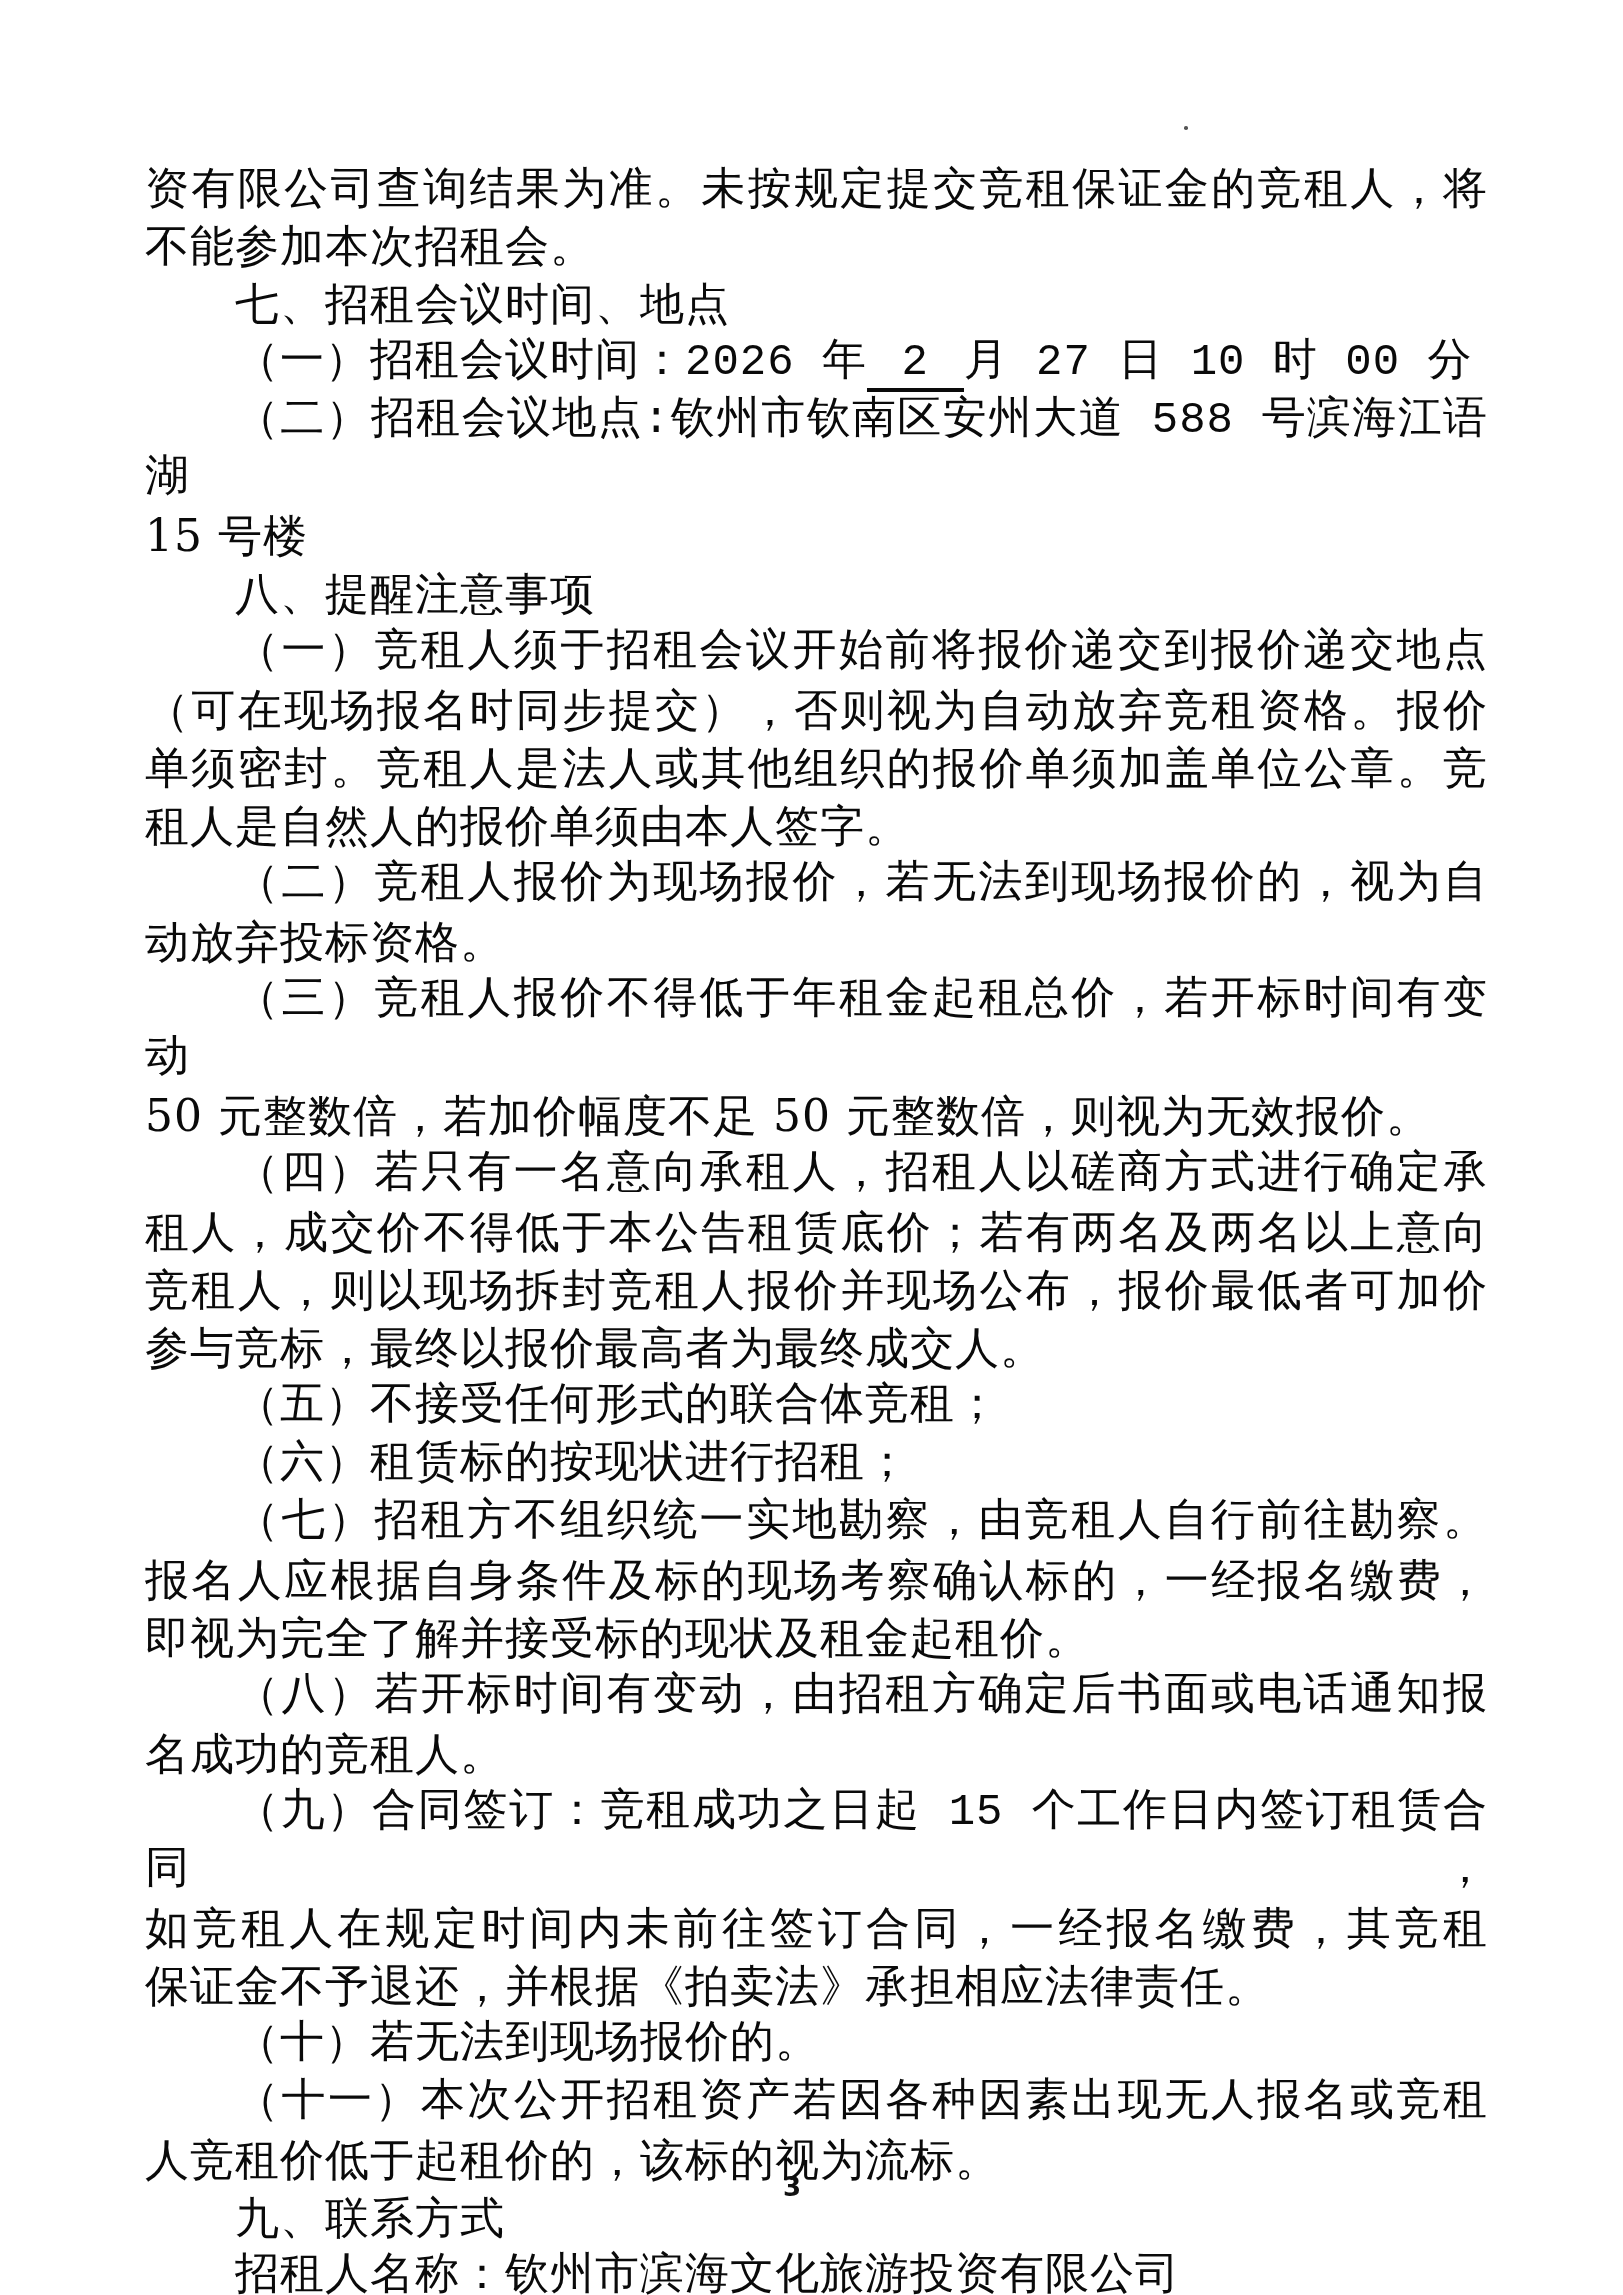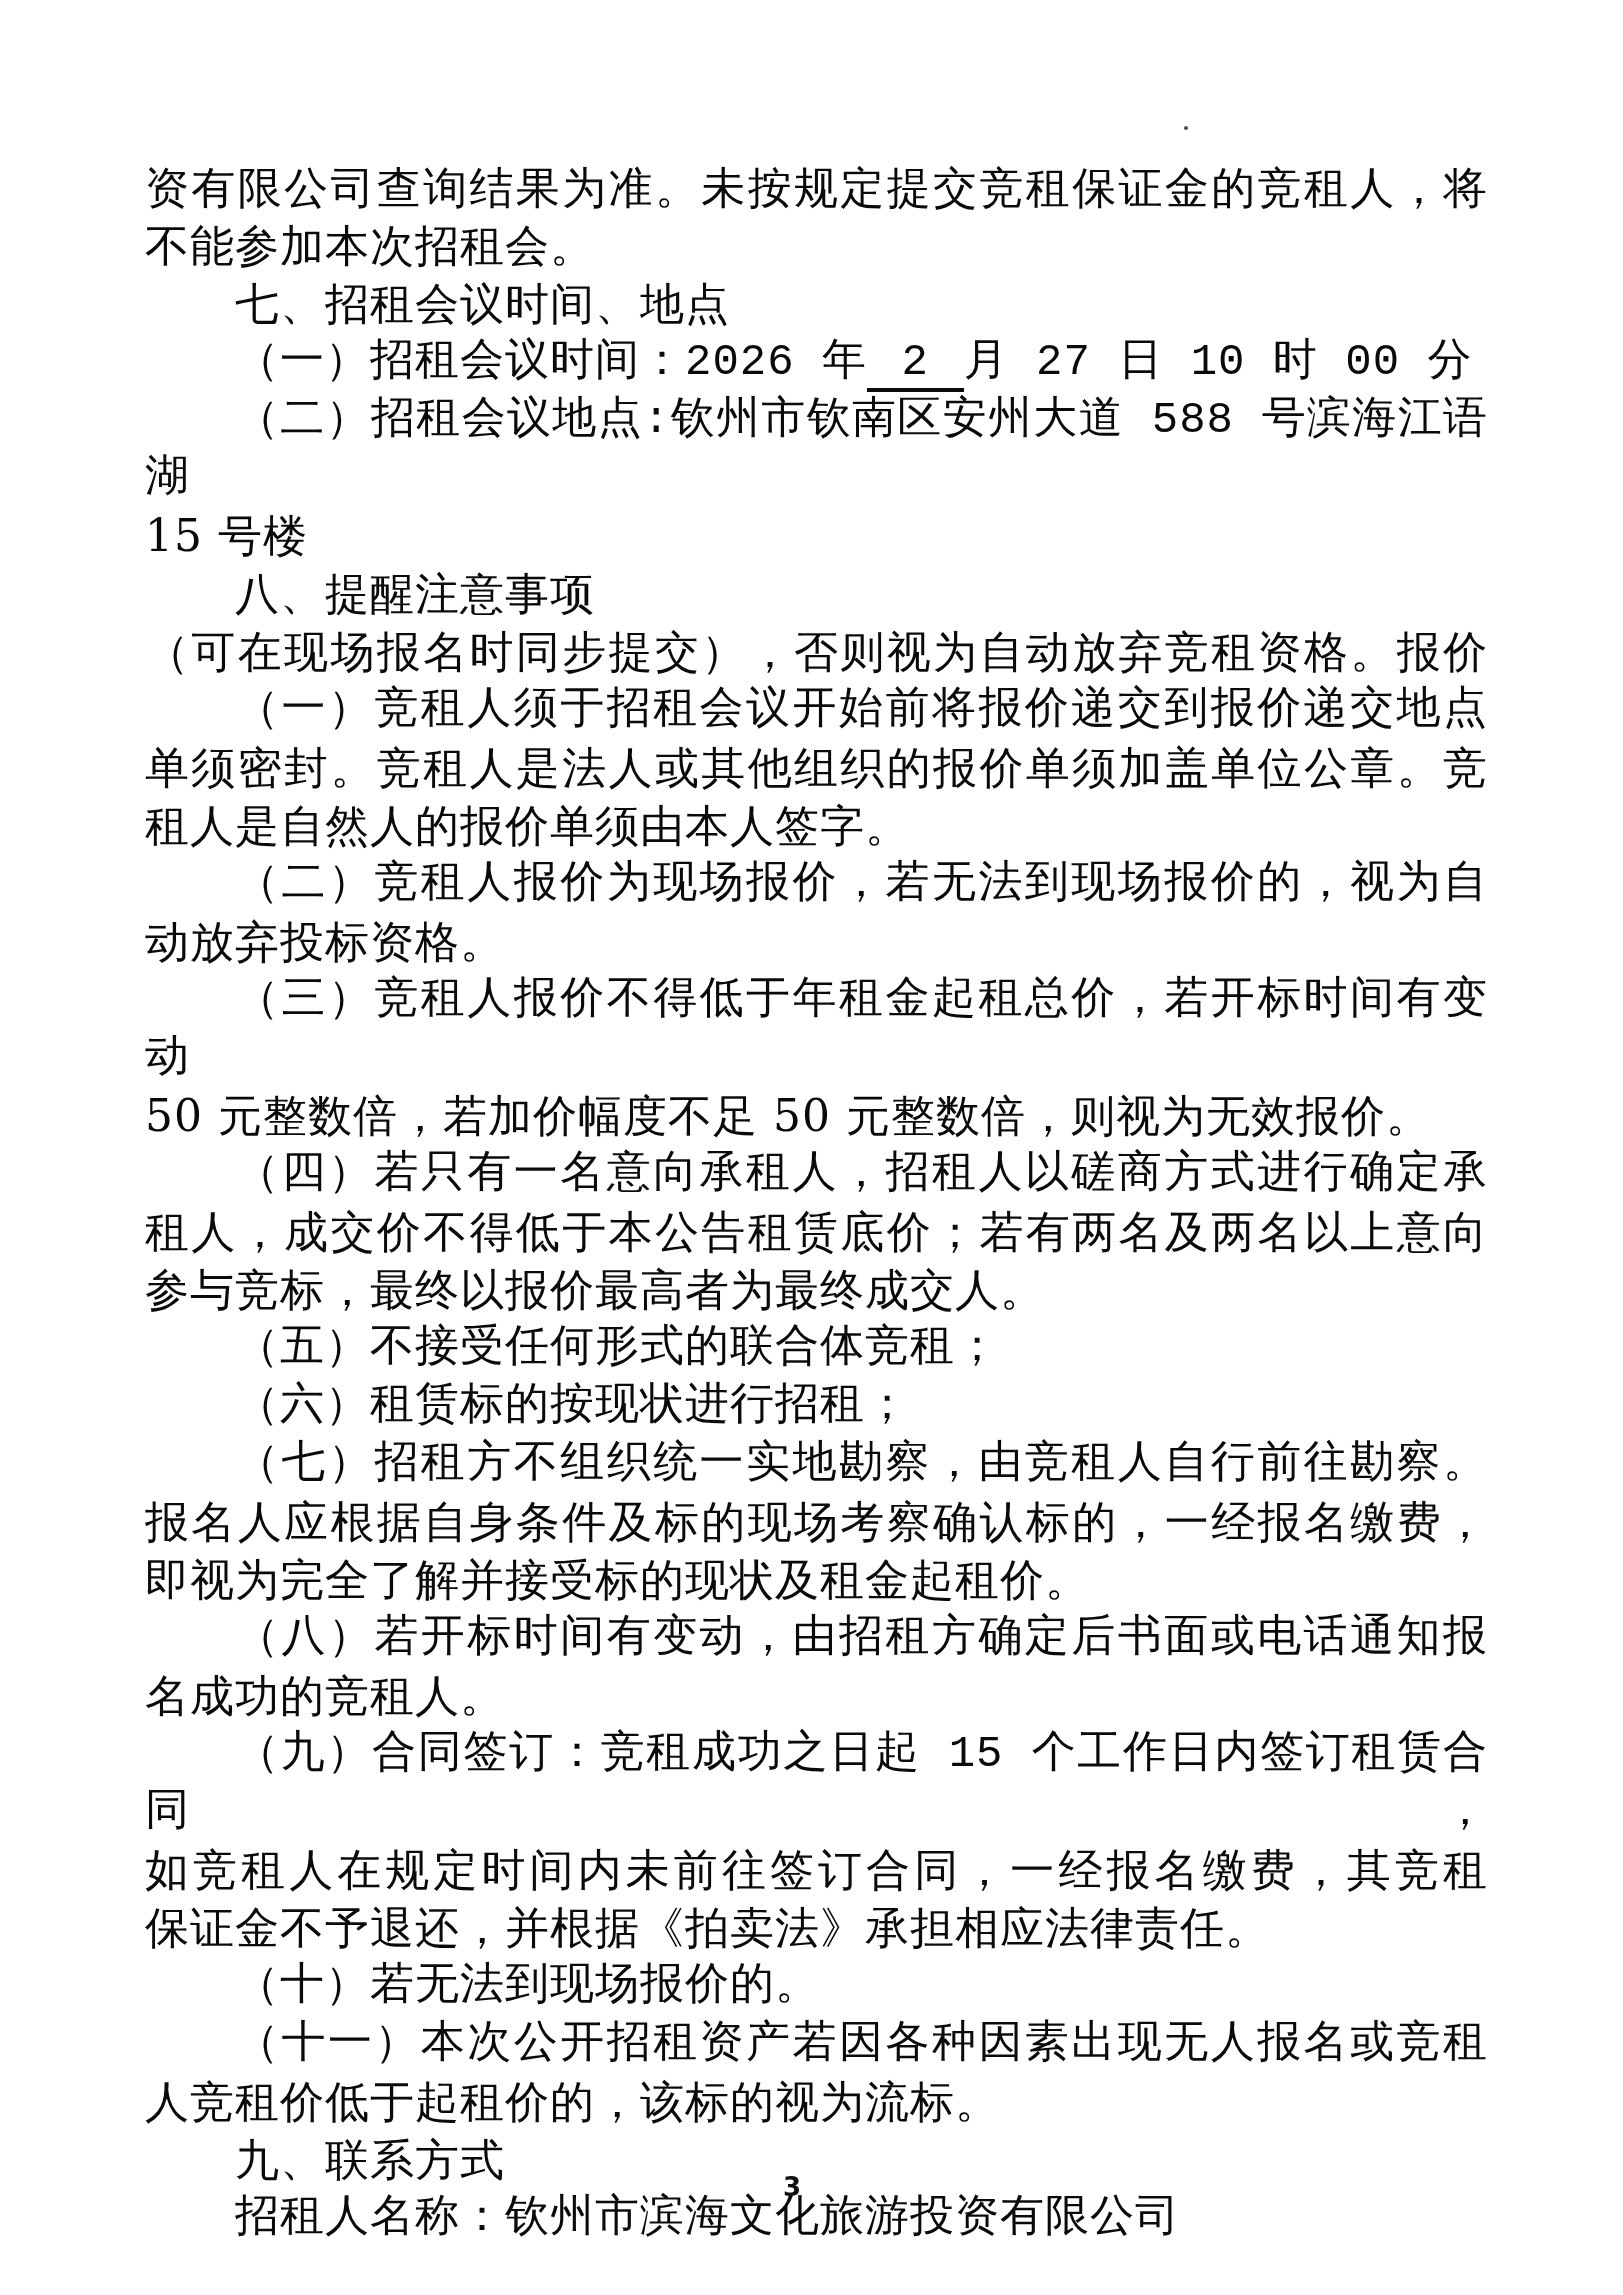--- a/index.html
+++ b/index.html
@@ -63,30 +63,31 @@
   <div class="speck"></div>
 
   <div class="doc">
     <div class="line just">资有限公司查询结果为准。未按规定提交竞租保证金的竞租人，将</div>
     <div class="line">不能参加本次招租会。</div>
     <div class="line indent bold">七、招租会议时间、地点</div>
     <div class="line indent"><span>（一）招租会议时间：2026 年</span><span class="u"> 2 </span><span>月 27 日 10 时 00 分</span></div>
     <div class="line indent just">（二）招租会议地点:钦州市钦南区安州大道 588 号滨海江语湖</div>
     <div class="line">15 号楼</div>
     <div class="line indent bold">八、提醒注意事项</div>
+    <div class="line indent just">（一）竞租人须于招租会议开始前将报价递交到报价递交地点</div>
     <div class="line just">（可在现场报名时同步提交），否则视为自动放弃竞租资格。报价</div>
-    <div class="line indent just">（一）竞租人须于招租会议开始前将报价递交到报价递交地点</div>
     <div class="line just">单须密封。竞租人是法人或其他组织的报价单须加盖单位公章。竞</div>
     <div class="line">租人是自然人的报价单须由本人签字。</div>
     <div class="line indent just">（二）竞租人报价为现场报价，若无法到现场报价的，视为自</div>
     <div class="line">动放弃投标资格。</div>
     <div class="line indent just">（三）竞租人报价不得低于年租金起租总价，若开标时间有变动</div>
     <div class="line">50 元整数倍，若加价幅度不足 50 元整数倍，则视为无效报价。</div>
     <div class="line indent just">（四）若只有一名意向承租人，招租人以磋商方式进行确定承</div>
     <div class="line just">租人，成交价不得低于本公告租赁底价；若有两名及两名以上意向</div>
+    <div class="line just">竞租人，则以现场拆封竞租人报价并现场公布，报价最低者可加价</div>
     <div class="line">参与竞标，最终以报价最高者为最终成交人。</div>
     <div class="line indent">（五）不接受任何形式的联合体竞租；</div>
     <div class="line indent">（六）租赁标的按现状进行招租；</div>
     <div class="line indent just">（七）招租方不组织统一实地勘察，由竞租人自行前往勘察。</div>
     <div class="line just">报名人应根据自身条件及标的现场考察确认标的，一经报名缴费，</div>
     <div class="line">即视为完全了解并接受标的现状及租金起租价。</div>
     <div class="line indent just">（八）若开标时间有变动，由招租方确定后书面或电话通知报</div>
     <div class="line">名成功的竞租人。</div>
     <div class="line indent just">（九）合同签订：竞租成功之日起 15 个工作日内签订租赁合同，</div>
     <div class="line just">如竞租人在规定时间内未前往签订合同，一经报名缴费，其竞租</div>

